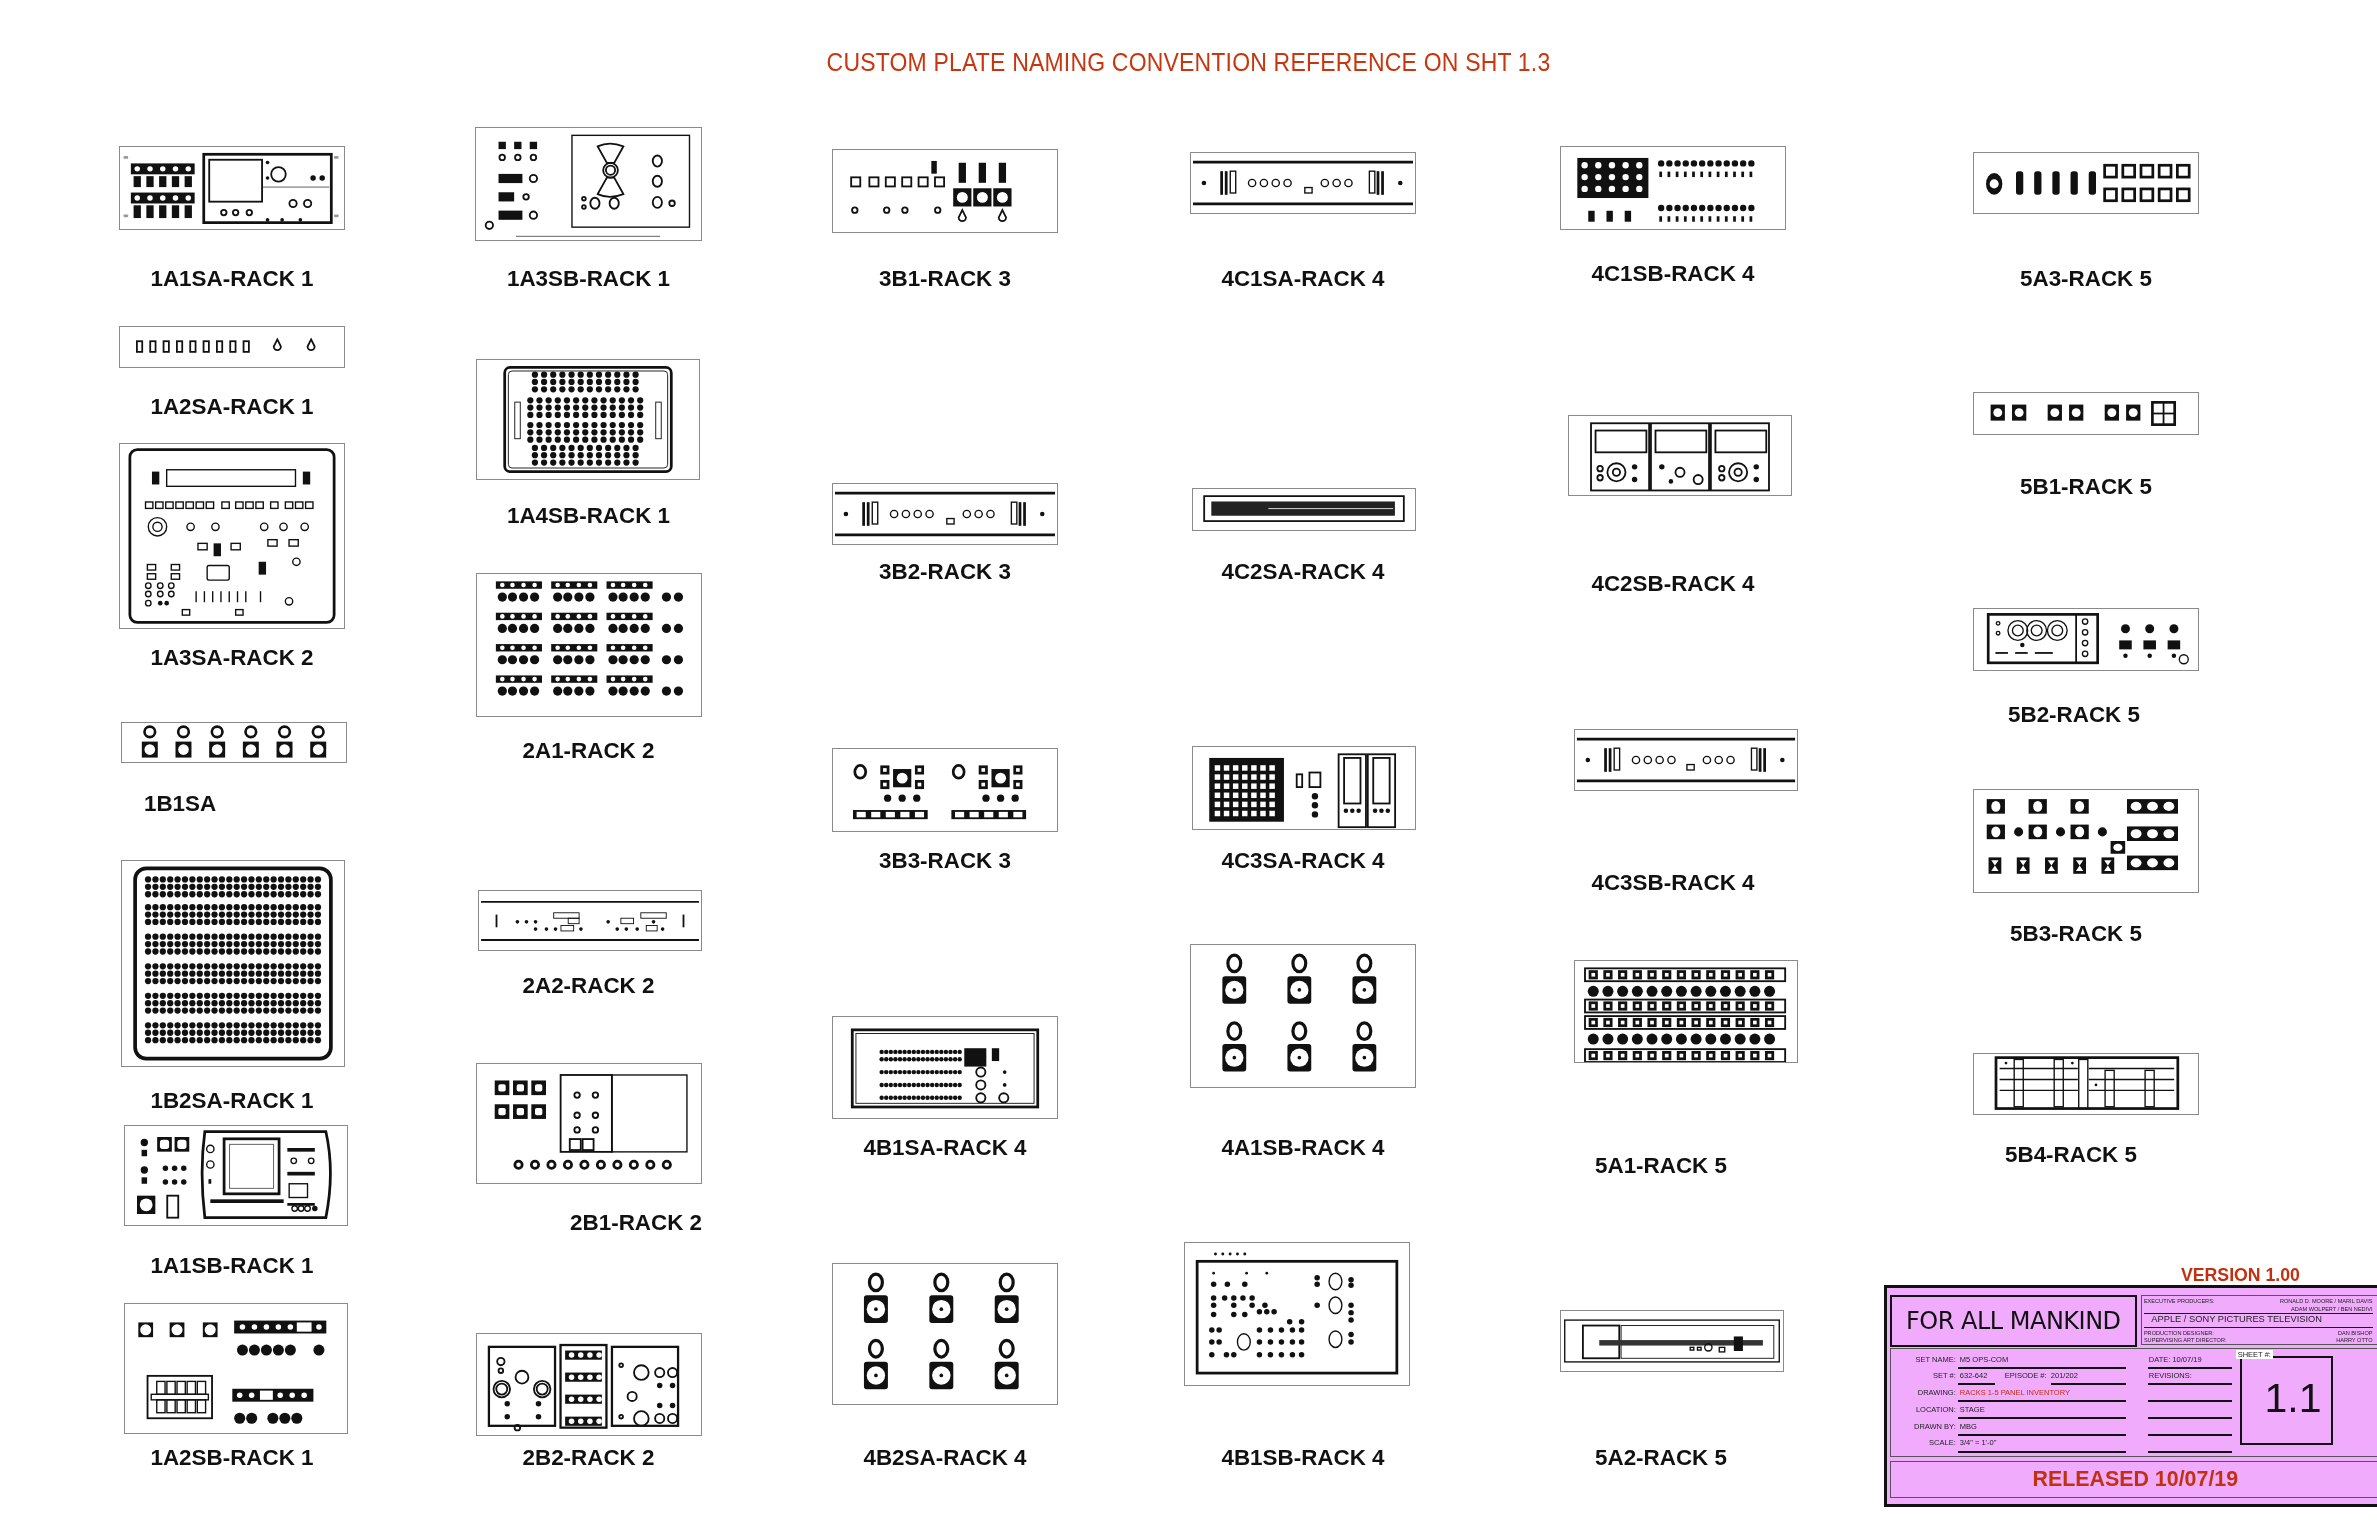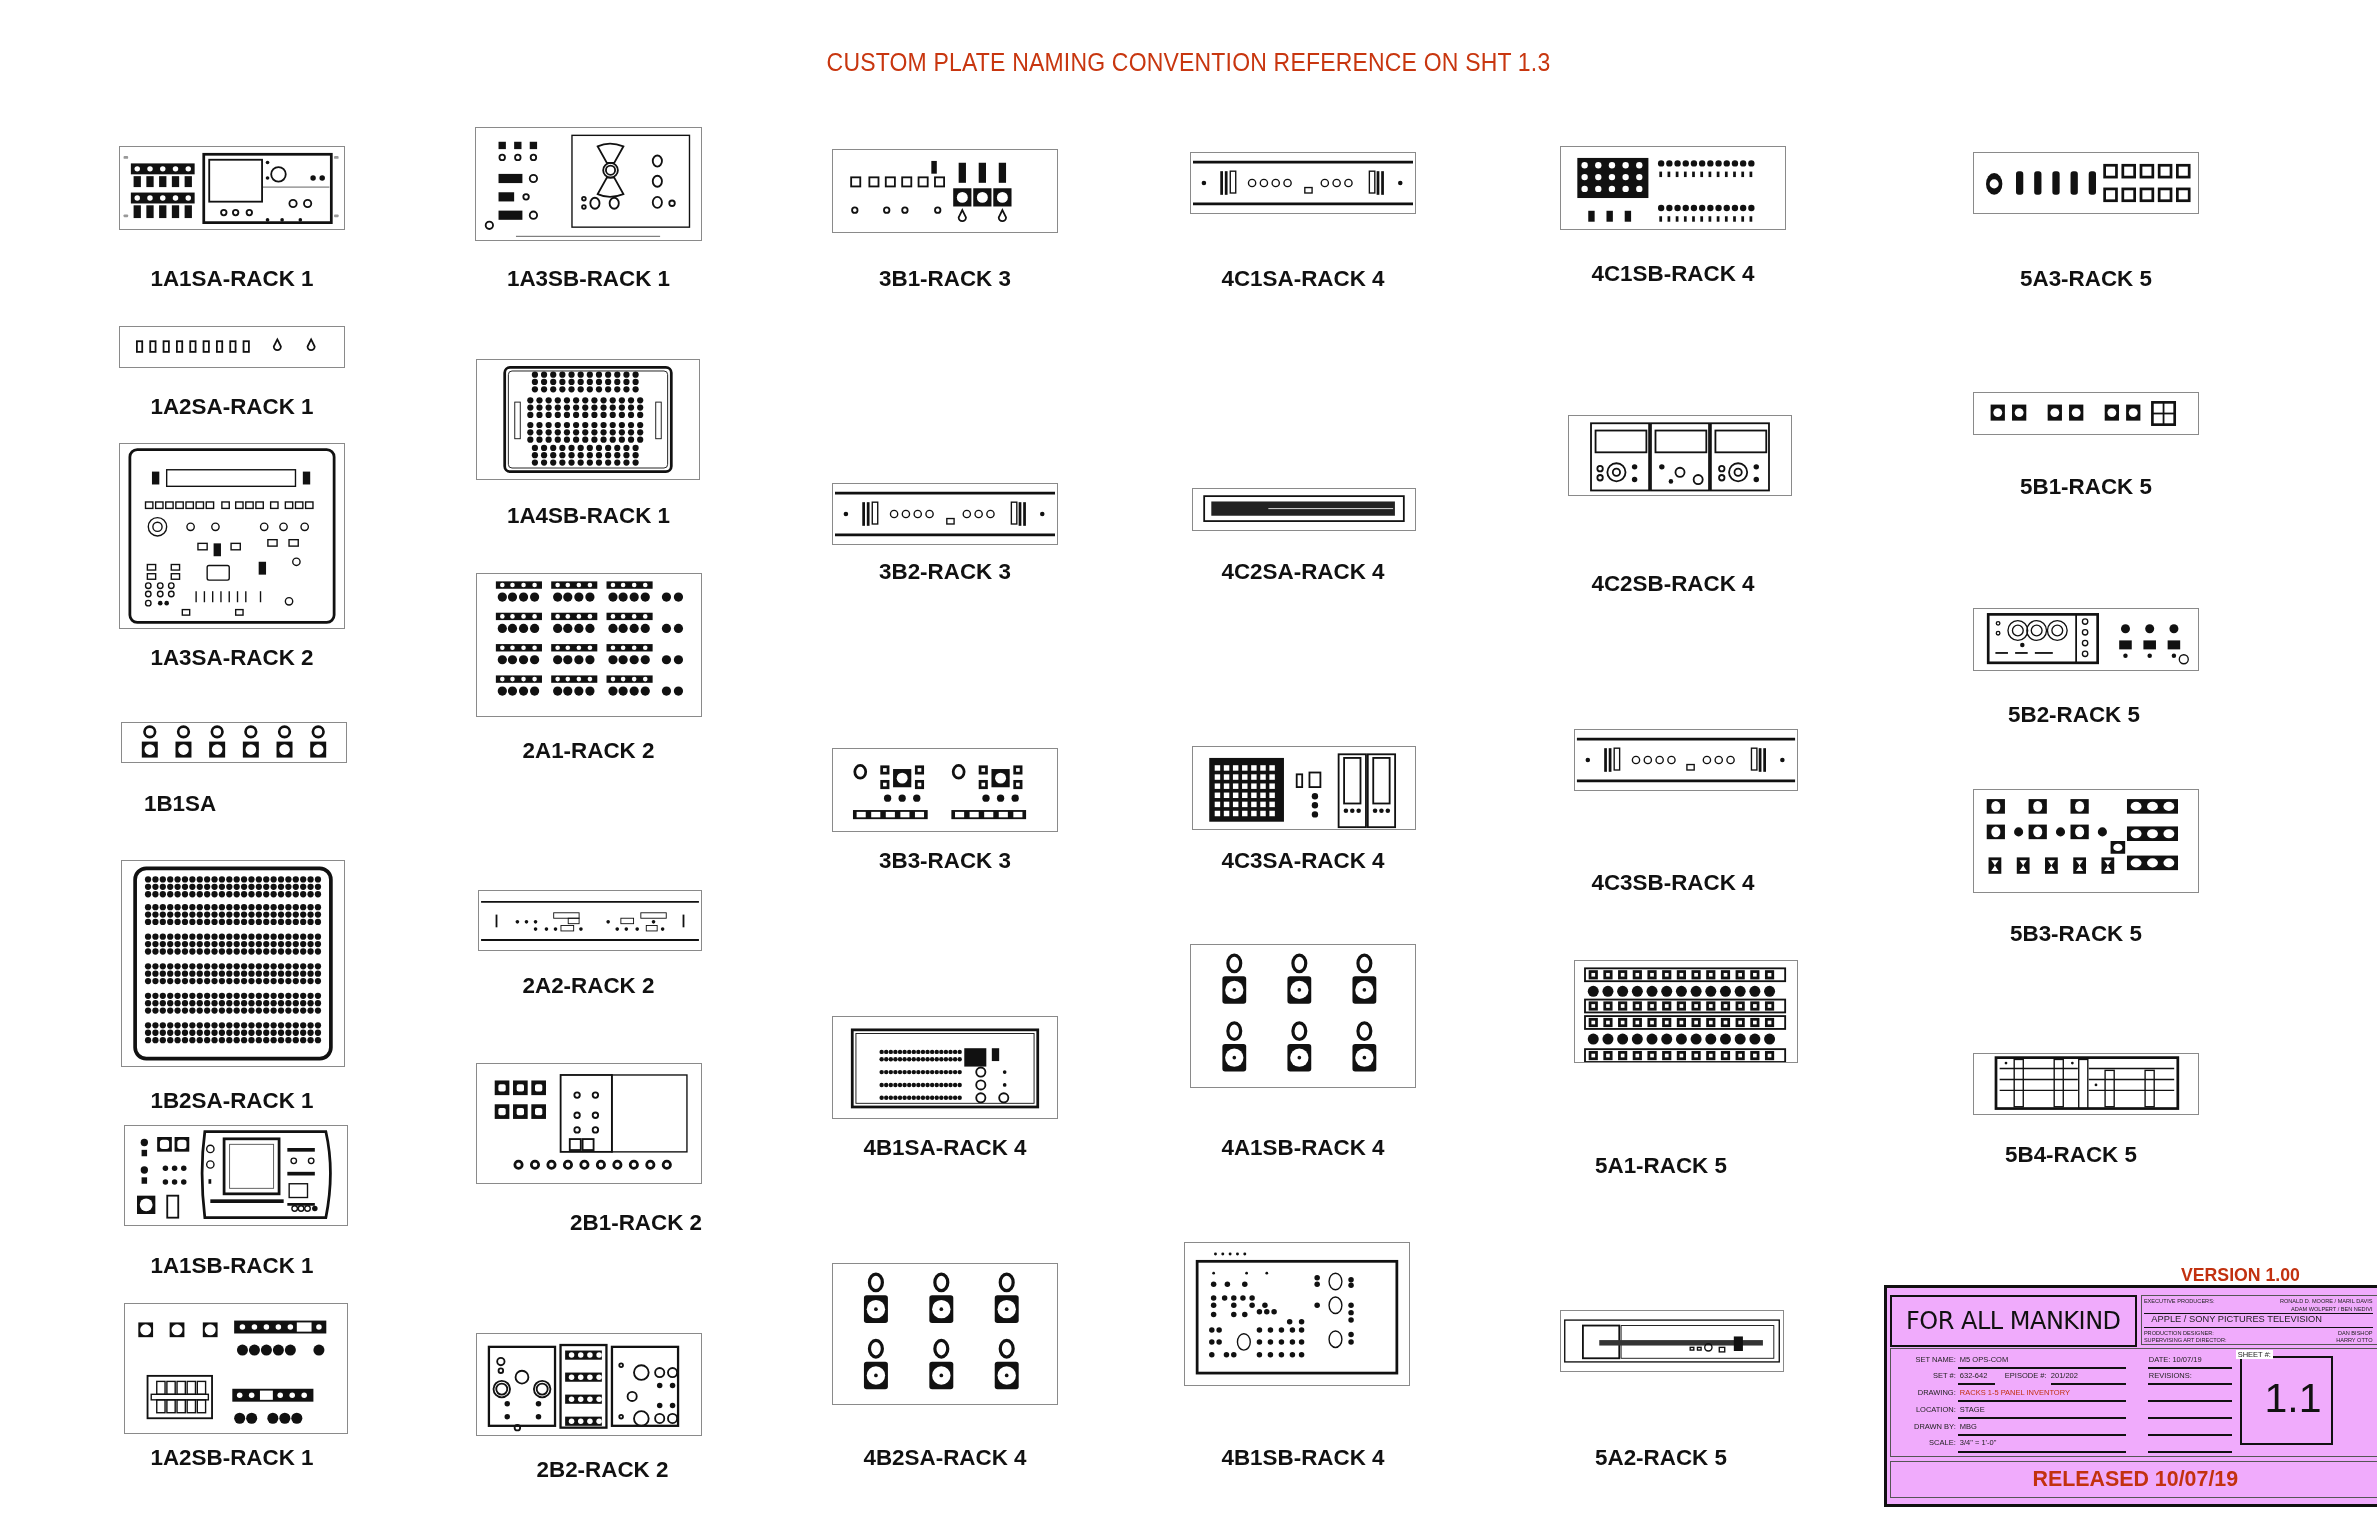--- a/index.html
+++ b/index.html
@@ -638,21 +638,21 @@
         <circle cx="112" cy="71" r="3"></circle>
         <circle cx="122" cy="71" r="3"></circle>
         <circle cx="132" cy="71" r="3"></circle>
         <circle cx="102" cy="95" r="3"></circle>
         <circle cx="112" cy="95" r="3"></circle>
         <circle cx="122" cy="95" r="3"></circle>
         <circle cx="132" cy="95" r="3"></circle>
       </g>
   </svg>
 </div>
-<div class="label" style="left:489px;width:227px;top:1445px;margin-top:12px;">2B2-RACK 2</div>
+<div class="label" style="left:475px;width:227px;top:1445px;">2B2-RACK 2</div>
 
 <div class="panel" style="left:832px;top:149px;width:226px;height:84px;">
   <svg viewBox="0 0 242 90">
     <g fill="none" stroke="#111" stroke-width="2">
         <rect x="18" y="30" width="10" height="10"></rect>
         <rect x="38" y="30" width="10" height="10"></rect>
         <rect x="56" y="30" width="10" height="10"></rect>
         <rect x="74" y="30" width="10" height="10"></rect>
         <rect x="92" y="30" width="10" height="10"></rect>
         <rect x="110" y="30" width="10" height="10"></rect>

